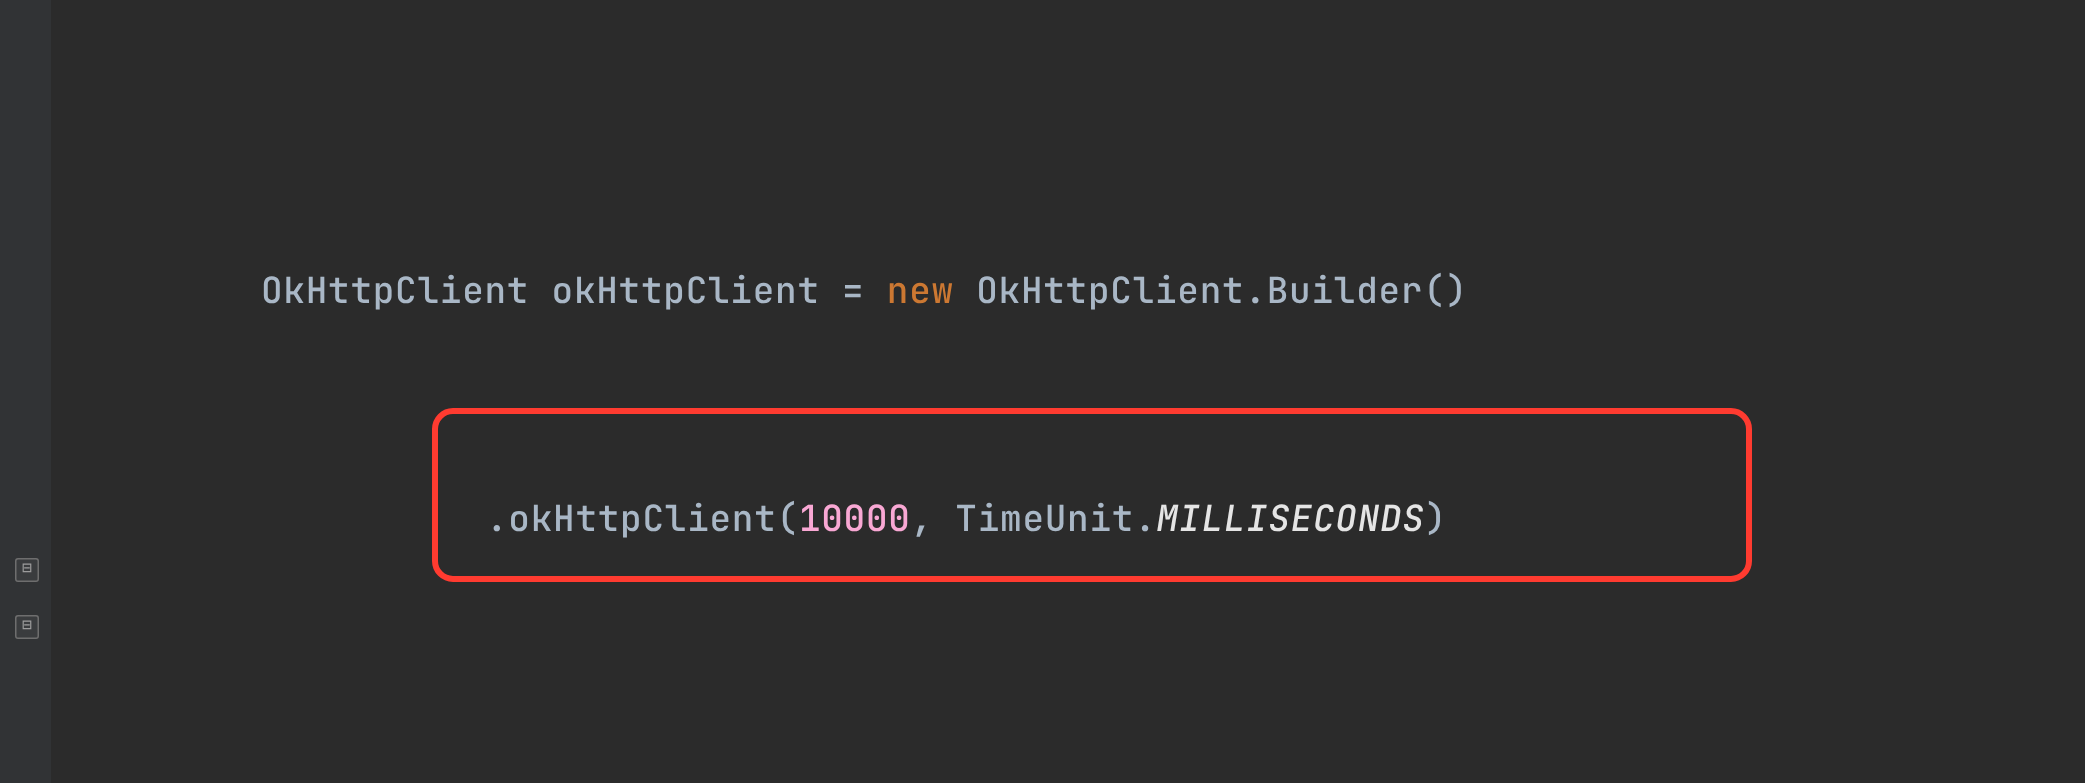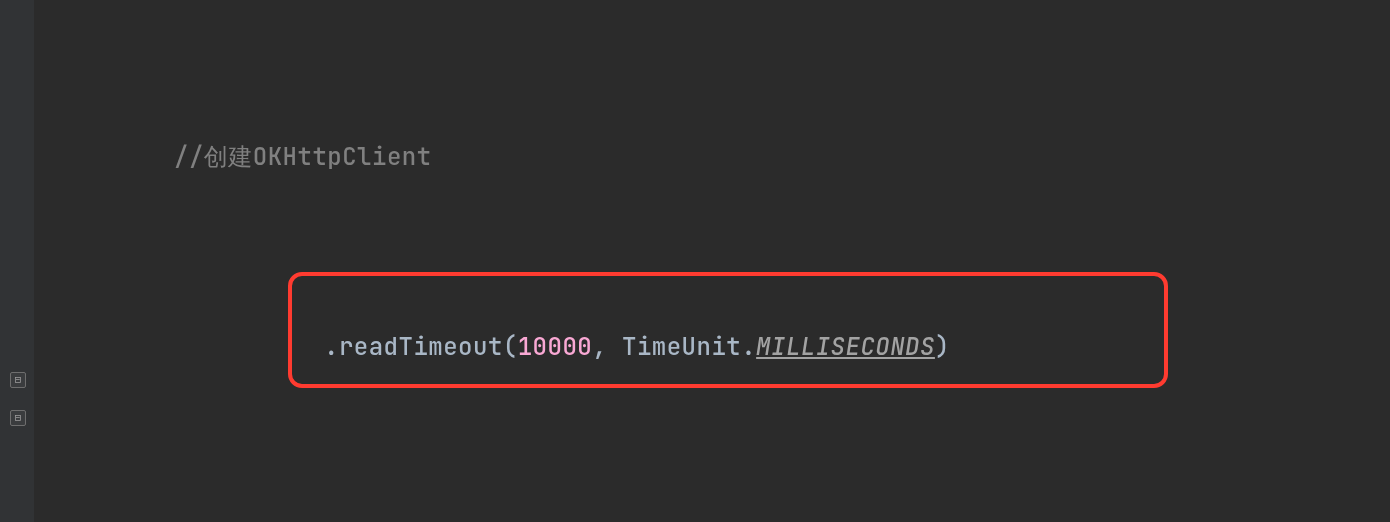--- a/index.html
+++ b/index.html
@@ -48,21 +48,21 @@
     display:block;
     height:38px;
     padding-left:0;
     position:relative;
   }
   .indent1{padding-left:140px;}
   .indent2{padding-left:290px;}
   .tok-comment{color:#808080;}
   .tok-keyword{color:#cc7832;}
   .tok-number{color:#f9a8d4;}
-  .tok-static{color:#a3a3a3;font-style:italic;text-decoration:underline;}
+  .tok-static{color:#e5e5e5;font-style:italic;}
   .tok-default{color:#a9b7c6;}
   .line > span{position:relative;z-index:1;}
   .highlight-box{
     position:absolute;
     border:4px solid #ff3b30;
     border-radius:14px;
     pointer-events:none;
     z-index:5;
   }
 </style>
@@ -71,24 +71,24 @@
 
 <div class="editor">
 
   <div class="gutter">
     <div class="fold-mark" style="top:372px;">⊟</div>
     <div class="fold-mark" style="top:410px;">⊟</div>
   </div>
 
   <div class="code">
 
-    <span class="line indent1"><span class="tok-comment">//创建OKHttpClient</span></span>
 
+    <span class="line indent1"><span class="tok-default">OkHttpClient okHttpClient = </span><span class="tok-keyword">new</span><span class="tok-default"> OkHttpClient.Builder()</span></span>
 
-    <span class="line indent2"><span class="tok-default">.readTimeout(</span><span class="tok-number">10000</span><span class="tok-default">, TimeUnit.</span><span class="tok-static">MILLISECONDS</span><span class="tok-default">)</span></span>
+    <span class="line indent2"><span class="tok-default">.okHttpClient(</span><span class="tok-number">10000</span><span class="tok-default">, TimeUnit.</span><span class="tok-static">MILLISECONDS</span><span class="tok-default">)</span></span>
 
     
 
     
 
     
 
     
 
     

